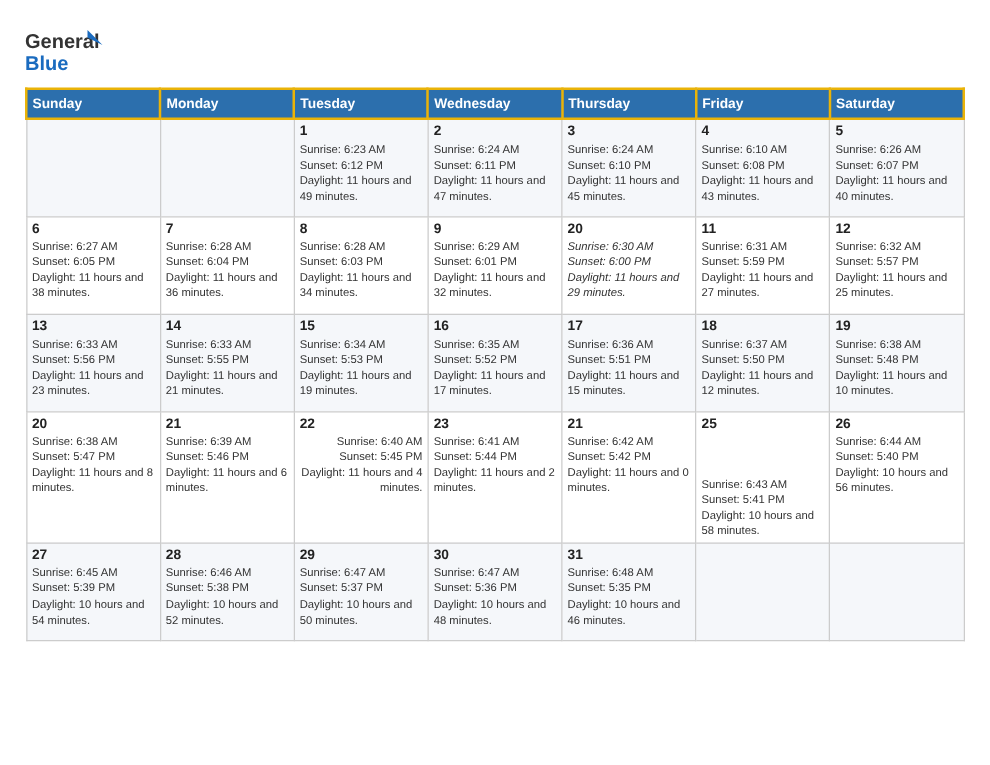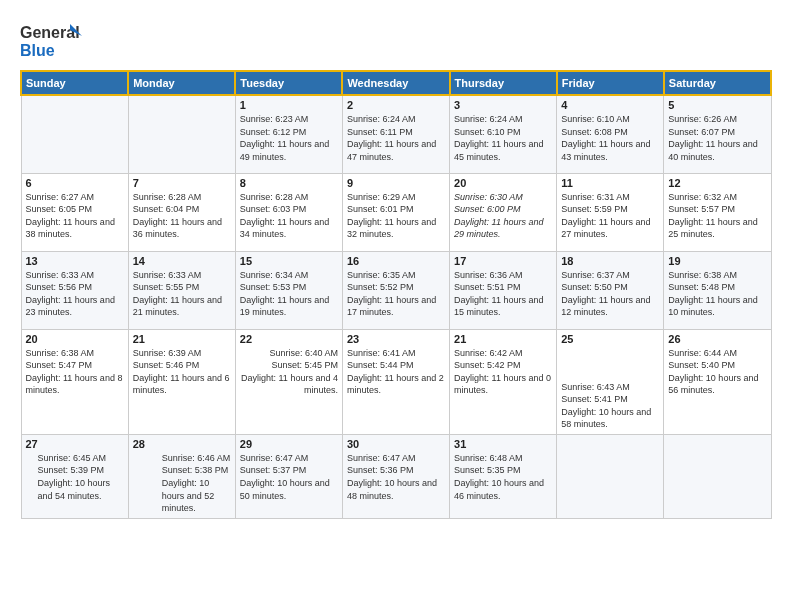--- a/index.html
+++ b/index.html
@@ -274,27 +274,27 @@
           <td>
             <span class="day-number">26</span>
             <div class="day-info" style="white-space: pre-line;">Sunrise: 6:44 AM
 Sunset: 5:40 PM
 Daylight: 10 hours and 56 minutes.</div>
           </td>
         </tr>
         <tr>
           <td>
             <span class="day-number">27</span>
-            <div class="day-info" style="white-space: pre-line; margin-left: 12px;">Sunrise: 6:45 AM
+            <div class="day-info" style="white-space: pre-line;">Sunrise: 6:45 AM
 Sunset: 5:39 PM
 Daylight: 10 hours and 54 minutes.</div>
           </td>
           <td>
             <span class="day-number">28</span>
-            <div class="day-info" style="white-space: pre-line; margin-left: 29px;">Sunrise: 6:46 AM
+            <div class="day-info" style="white-space: pre-line;">Sunrise: 6:46 AM
 Sunset: 5:38 PM
 Daylight: 10 hours and 52 minutes.</div>
           </td>
           <td>
             <span class="day-number">29</span>
             <div class="day-info" style="white-space: pre-line;">Sunrise: 6:47 AM
 Sunset: 5:37 PM
 Daylight: 10 hours and 50 minutes.</div>
           </td>
           <td>

